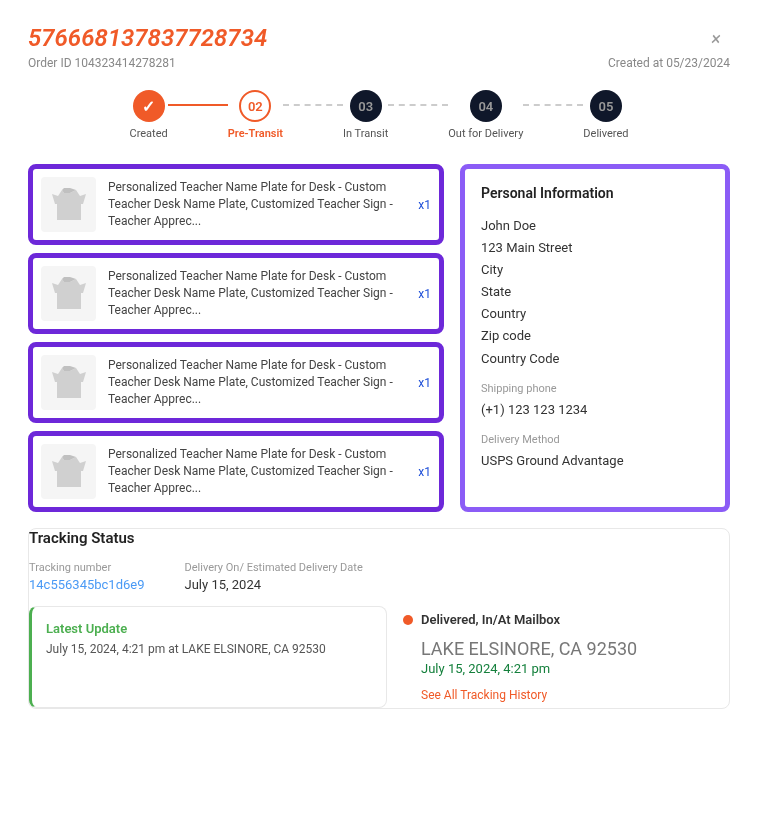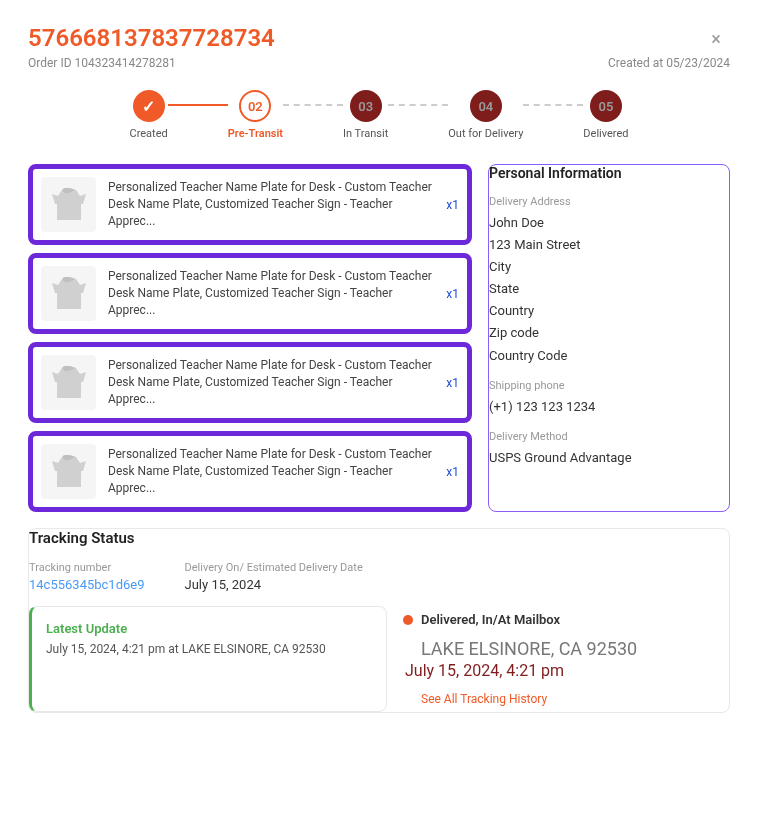--- a/index.html
+++ b/index.html
@@ -18,20 +18,21 @@
       min-height: 820px;
       padding: 24px 28px 28px;
       position: relative;
     }
 
     .header {
       display: flex;
       justify-content: space-between;
       align-items: center;
       margin-bottom: 4px;
+      font-style: italic;
     }
 
     .order-number {
       color: #f05a28;
       font-size: 24px;
       font-weight: 600;
     }
 
     .close-btn {
       width: 28px;
@@ -98,21 +99,21 @@
     }
 
     .step-circle.active {
       background: #fff;
       border: 2px solid #f05a28;
       color: #f05a28;
       text-align: center;
     }
 
     .step-circle.inactive {
-      background: #7f1d1d;
+      background: #0f172a;
       color: #999;
     }
 
     .step-label {
       font-size: 11px;
       color: #555;
       margin-top: 5px;
       white-space: nowrap;
     }
 
@@ -182,23 +183,24 @@
     }
 
     .product-qty {
       color: #1d4ed8;
       font-size: 12px;
       flex-shrink: 0;
     }
 
     
     .personal-info {
-      width: 242px;
-      border: 1px solid #8b5cf6;
+      width: 270px;
+      border: 5px solid #8b5cf6;
       border-radius: 8px;
+      padding: 16px;
       background: #fff;
     }
 
     .personal-info-title {
       font-size: 14px;
       font-weight: 600;
       margin-bottom: 14px;
       color: #222;
     }
 
@@ -311,24 +313,24 @@
     }
 
     .delivered-location {
       font-size: 18px;
       color: #777;
       margin-bottom: 2px;
       margin-left: 18px;
     }
 
     .delivered-time {
-      font-size: 16px;
-      color: #7f1d1d;
+      font-size: 13px;
+      color: #15803d;
       margin-bottom: 8px;
-      margin-left: 2px;
+      margin-left: 18px;
     }
 
     .see-all-link {
       color: #f05a28;
       font-size: 12px;
       text-decoration: none;
       cursor: pointer;
       margin-left: 18px;
       display: inline-block;
       margin-top: 4px;
@@ -455,21 +457,20 @@
         </svg>
       </div>
       <div class="product-info">Personalized Teacher Name Plate for Desk - Custom Teacher Desk Name Plate, Customized Teacher Sign - Teacher Apprec...</div>
       <div class="product-qty">x1</div>
     </div>
       </div>
 
     <div class="personal-info">
       <div class="personal-info-title">Personal Information</div>
 
-      <div class="info-section-label">Delivery Address</div>
       <div class="address-line">John Doe</div>
       <div class="address-line">123 Main Street</div>
       <div class="address-line">City</div>
       <div class="address-line">State</div>
       <div class="address-line">Country</div>
       <div class="address-line">Zip code</div>
       <div class="address-line">Country Code</div>
 
       <div class="info-section-label">Shipping phone</div>
       <div class="address-line">(+1) 123 123 1234</div>

